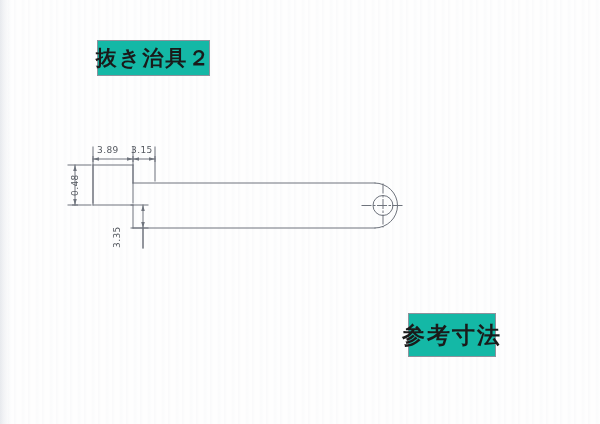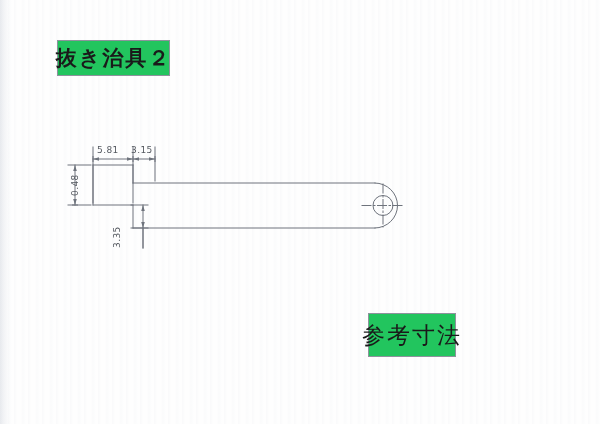--- a/index.html
+++ b/index.html
@@ -36,39 +36,40 @@
     pointer-events: none;
   }
   #drawing-svg {
     position: absolute;
     left: 0; top: 0;
   }
   .label-box {
     position: absolute;
     box-sizing: border-box;
     border: 1.5px solid #8d929c;
-    background: #22c55e;
+    background: #14b8a6;
     display: flex;
     align-items: center;
     justify-content: center;
     color: #1a1a1a;
     letter-spacing: 2px;
     white-space: nowrap;
+    margin-left: 40px;
   }
   #title-box {
     left: 57px;  top: 40px;
     width: 113px; height: 36px;
     font-size: 21px;
     font-weight: 700;
   }
   #reference-box {
     left: 368px; top: 313px;
     width: 88px; height: 44px;
     font-size: 23px;
-    font-weight: 400;
+    font-weight: 700;
   }
   .dim-text {
     position: absolute;
     color: #54585f;
     font-size: 9px;
     letter-spacing: .4px;
     white-space: nowrap;
     font-family: "DejaVu Sans", sans-serif;
   }
   .dim-vert {
@@ -131,21 +132,21 @@
       <path d="M 75 205 L 73.2 199 L 76.8 199 Z" fill="#6e737c" stroke="none"></path>
       <path d="M 72.5 205 L 77.5 205"></path>
 
       <path d="M 143 205 L 143 248"></path>
       <path d="M 143 205 L 141.2 211 L 144.8 211 Z" fill="#6e737c" stroke="none"></path>
       <path d="M 143 228 L 141.2 222 L 144.8 222 Z" fill="#6e737c" stroke="none"></path>
       <path d="M 143 228 L 143 248"></path>
     </g>
   </svg>
 
-  <div class="dim-text" style="left:97px; top:145px;">5.81</div>
+  <div class="dim-text" style="left:97px; top:145px;">3.89</div>
 
   <div class="dim-text" style="left:131px; top:145px;text-align:center;">3.15</div>
 
   <div class="dim-text dim-vert" style="left:70px; top:196px;">0.48</div>
 
   <div class="dim-text dim-vert" style="left:112px; top:248px;">3.35</div>
 
   <div class="label-box" id="title-box">抜き治具２</div>
 
   <div class="label-box" id="reference-box">参考寸法</div>

